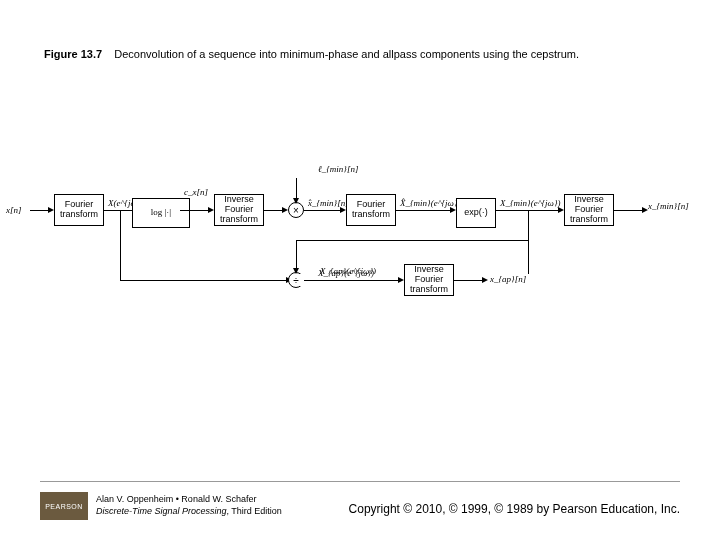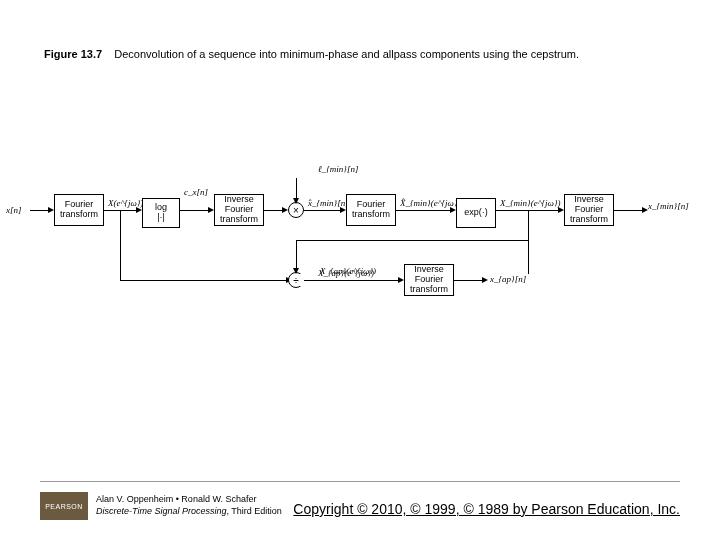--- a/index.html
+++ b/index.html
@@ -87,21 +87,21 @@
     background: #6b5a3f;
     color: #fff; font-size: 7px;
     display: flex; align-items: center; justify-content: center;
     letter-spacing: 0.5px;
   }
   .book-info { font-size: 9px; line-height: 1.3; }
   .book-info .btitle { font-style: italic; }
   .copyright {
     position: absolute;
     right: 40px; bottom: 22px;
-    font-size: 14px; text-align: center; line-height: 1.3; text-decoration: underline;
+    font-size: 12px; text-align: center; line-height: 1.3;
   }
 </style>
 </head>
 <body>
 
 <div class="figure-title">
   <span class="num">Figure 13.7</span>
   &nbsp;&nbsp;
   <span>Deconvolution of a sequence into minimum-phase and allpass components using the cepstrum.</span>
 </div>
@@ -112,21 +112,21 @@
   <div class="hline" style="left:30px; top:40px; width:20px;"></div>
   <div class="arrR" style="left:48px; top:37px;"></div>
 
   <div class="blk" style="left:54px; top:24px; width:50px; height:32px; white-space:pre-line;">Fourier
 transform</div>
 
   <div class="lbl" style="left:108px; top:28px;">X(e^{jω})</div>
   <div class="hline" style="left:104px; top:40px; width:34px;"></div>
   <div class="arrR" style="left:136px; top:37px;"></div>
 
-  <div class="blk" style="left:142px; top:28px; width:38px; height:24px;">log |·|</div>
+  <div class="blk" style="left:132px; top:28px; width:58px; height:24px;font-family:Liberation Serif, serif;">log |·|</div>
 
   <div class="lbl" style="left:184px; top:17px;">c_x[n]</div>
   <div class="hline" style="left:180px; top:40px; width:30px;"></div>
   <div class="arrR" style="left:208px; top:37px;"></div>
 
   <div class="blk" style="left:214px; top:24px; width:50px; height:32px; white-space:pre-line;">Inverse
 Fourier
 transform</div>
 
   <div class="hline" style="left:264px; top:40px; width:20px;"></div>

